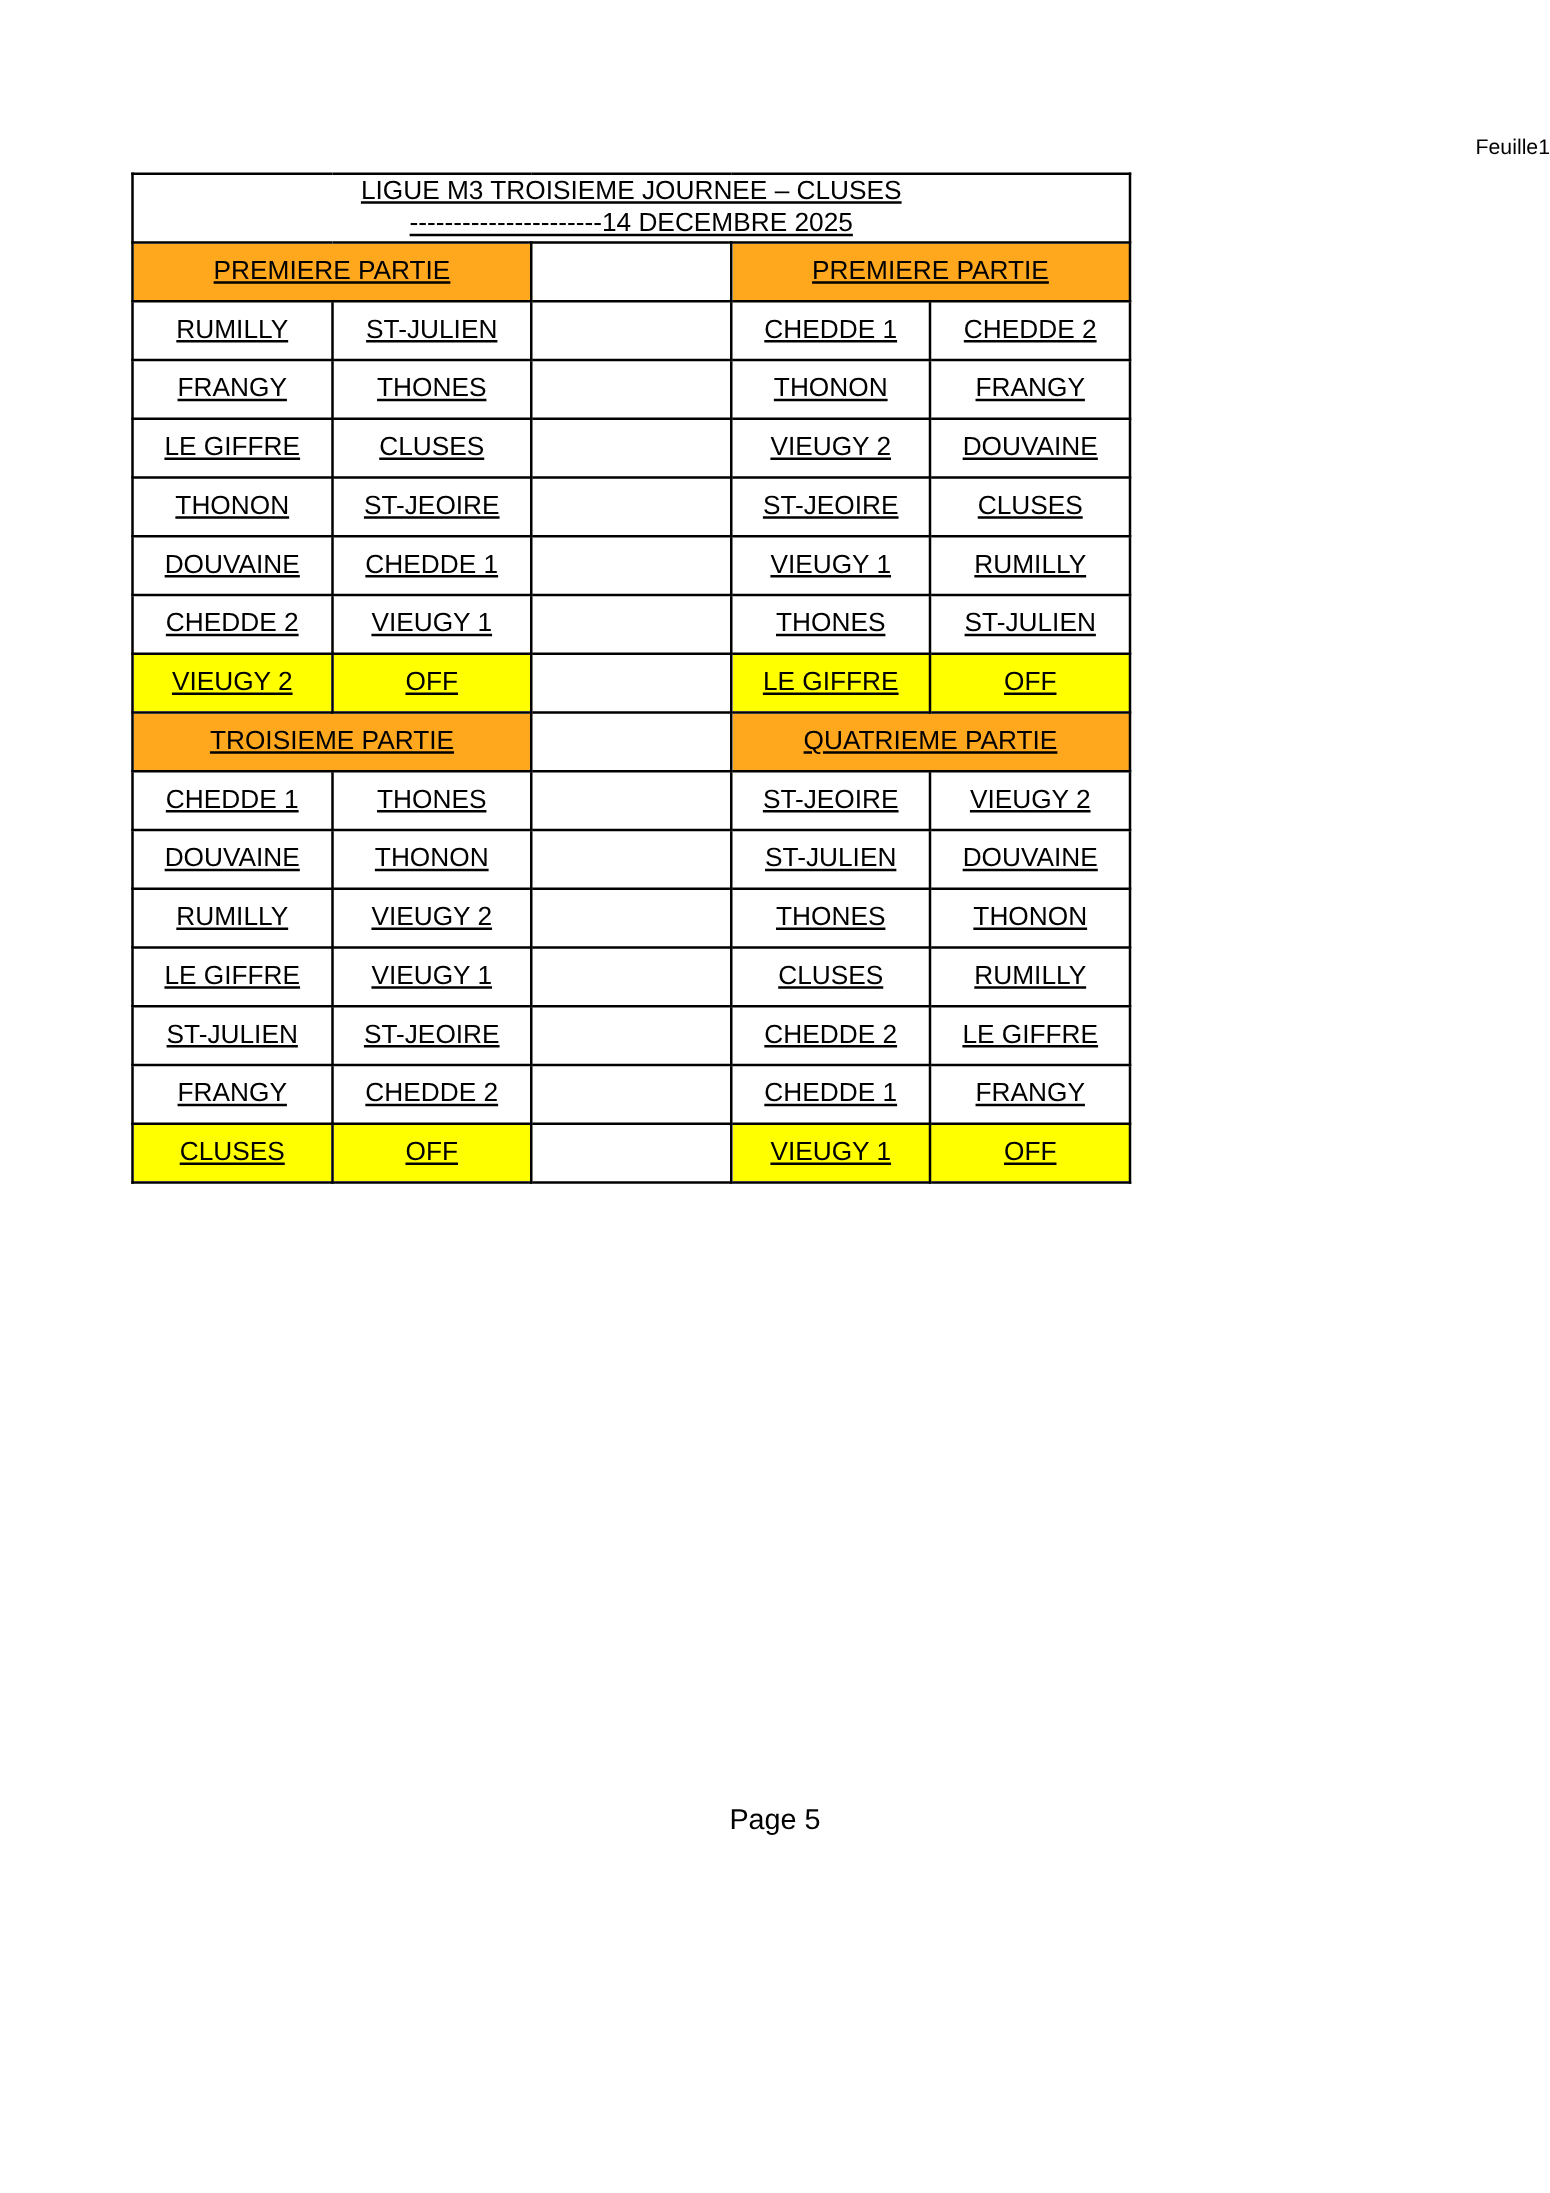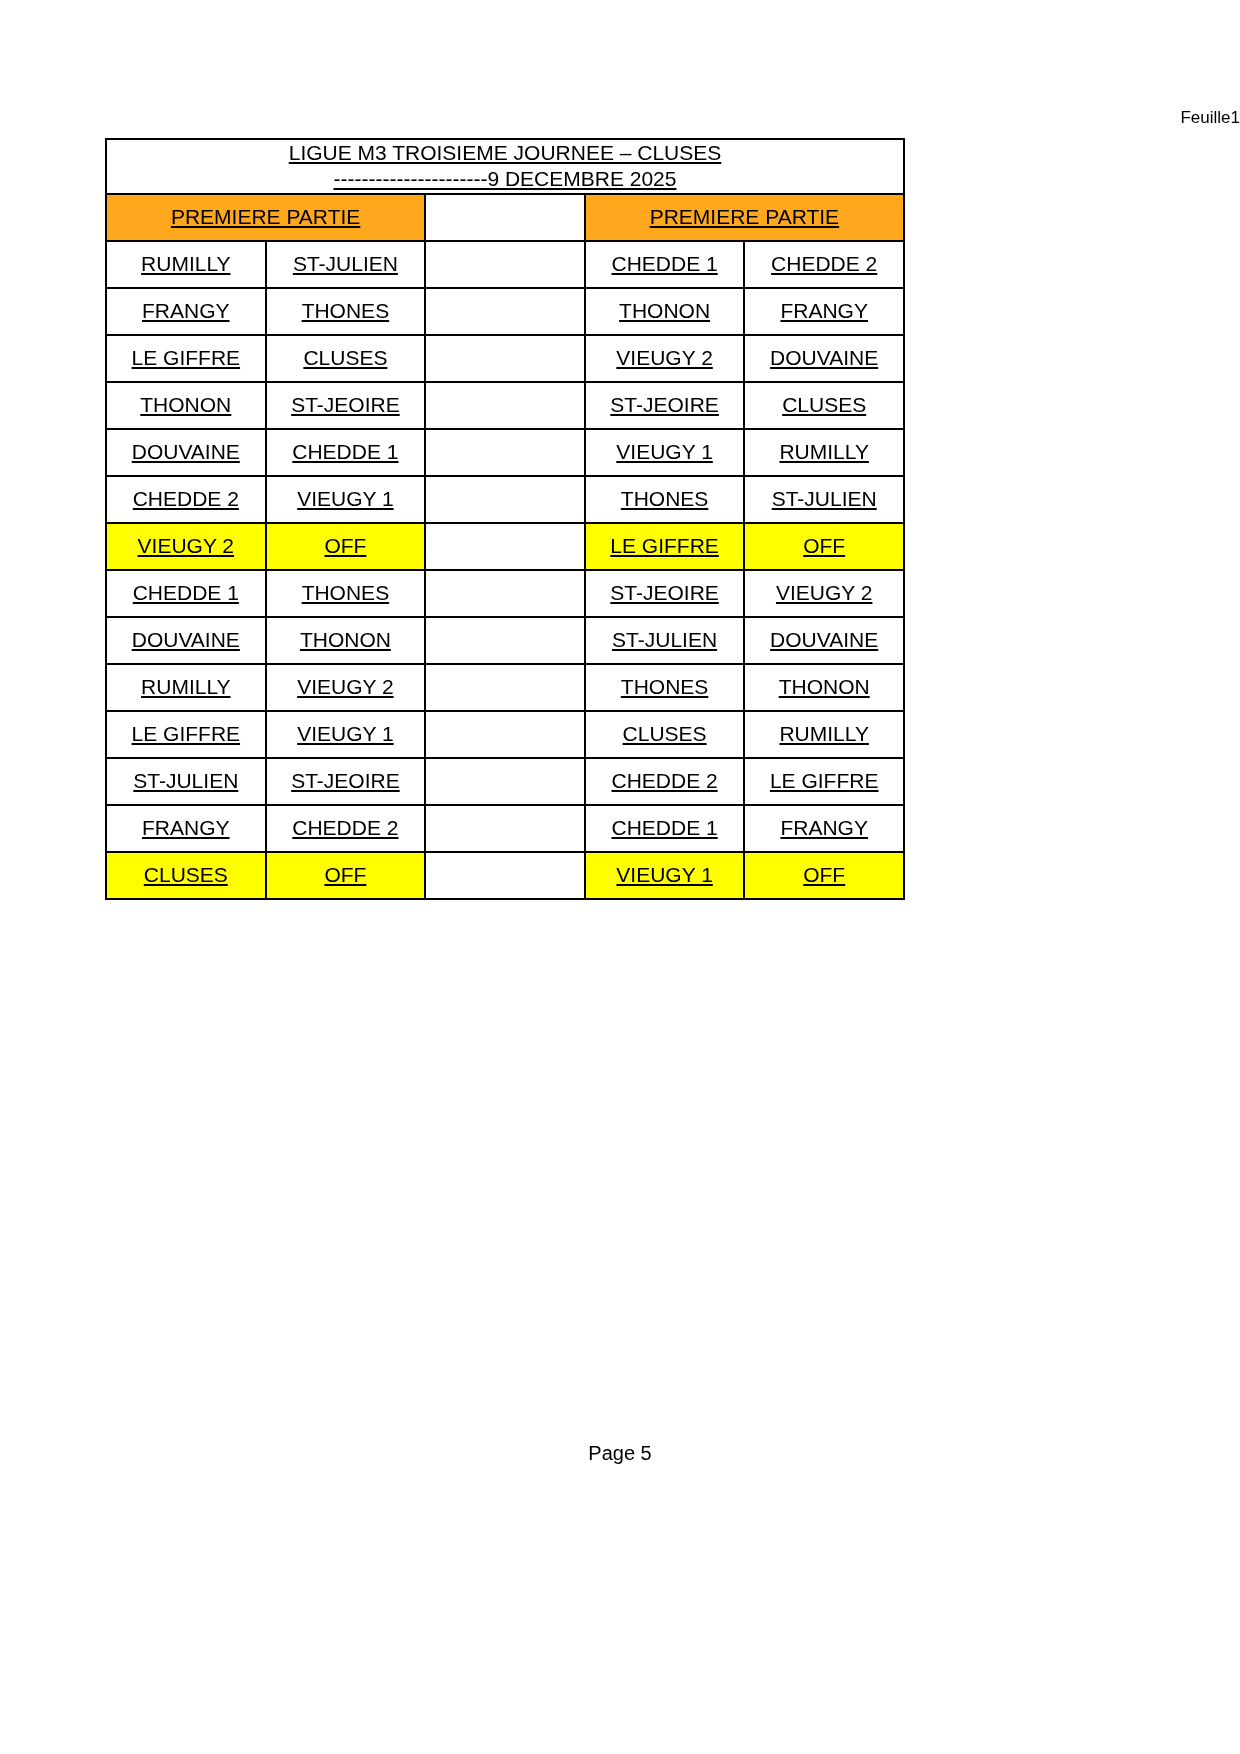--- a/index.html
+++ b/index.html
@@ -22,21 +22,21 @@
     text-align: right;
     font-size: 17px;
     color: #000;
   }
   .page-footer {
     position: absolute;
     top: 1442px;
     left: 0;
     width: 1240px;
     text-align: center;
-    font-size: 20px;
+    font-size: 23px;
     color: #000;
   }
   .sheet {
     position: absolute;
     top: 138px;
     left: 105px;
     width: 800px;
     text-decoration: underline;
   }
   table.schedule {
@@ -87,21 +87,21 @@
 <body>
 
 <div class="page-header">Feuille1</div>
 
 <div class="sheet">
   <table class="schedule">
     <tbody>
       <tr>
         <td class="title-cell" colspan="5">
           <span class="title-line1">LIGUE M3 TROISIEME JOURNEE – CLUSES</span>
-          <span class="title-line2">----------------------9 DECEMBRE 2025</span>
+          <span class="title-line2">----------------------14 DECEMBRE 2025</span>
         </td>
       </tr>
 
       <tr>
         <td class="col-a section-head" colspan="2">PREMIERE PARTIE</td>
         <td class="gap gap-blank"></td>
         <td class="col-c section-head" colspan="2">PREMIERE PARTIE</td>
       </tr>
 
       <tr>
@@ -147,20 +147,25 @@
         <td class="col-d">ST-JULIEN</td>
       </tr>
       <tr>
         <td class="col-a highlight">VIEUGY 2</td>
         <td class="col-b highlight">OFF</td>
         <td class="gap gap-blank"></td>
         <td class="col-c highlight">LE GIFFRE</td>
         <td class="col-d highlight">OFF</td>
       </tr>
 
+      <tr>
+        <td class="col-a section-head" colspan="2">TROISIEME PARTIE</td>
+        <td class="gap gap-blank"></td>
+        <td class="col-c section-head" colspan="2">QUATRIEME PARTIE</td>
+      </tr>
 
       <tr>
         <td class="col-a">CHEDDE 1</td>
         <td class="col-b">THONES</td>
         <td class="gap gap-blank"></td>
         <td class="col-c">ST-JEOIRE</td>
         <td class="col-d">VIEUGY 2</td>
       </tr>
       <tr>
         <td class="col-a">DOUVAINE</td>

